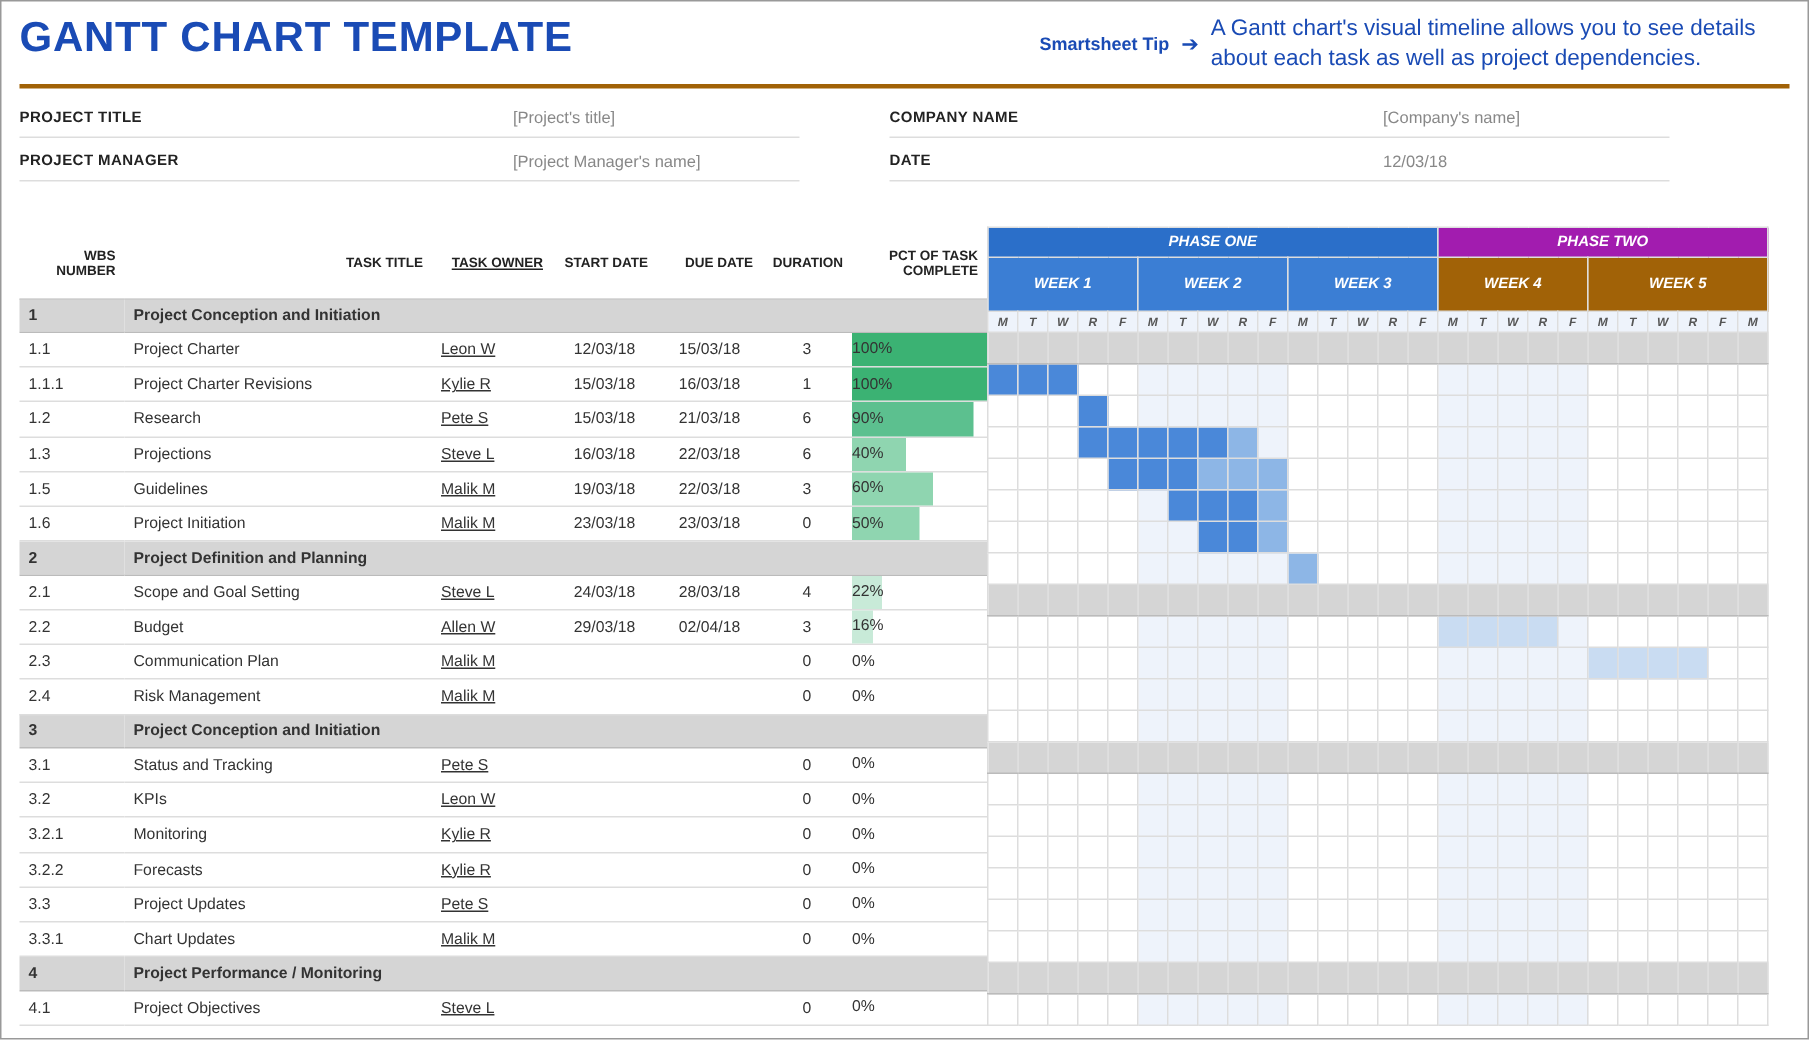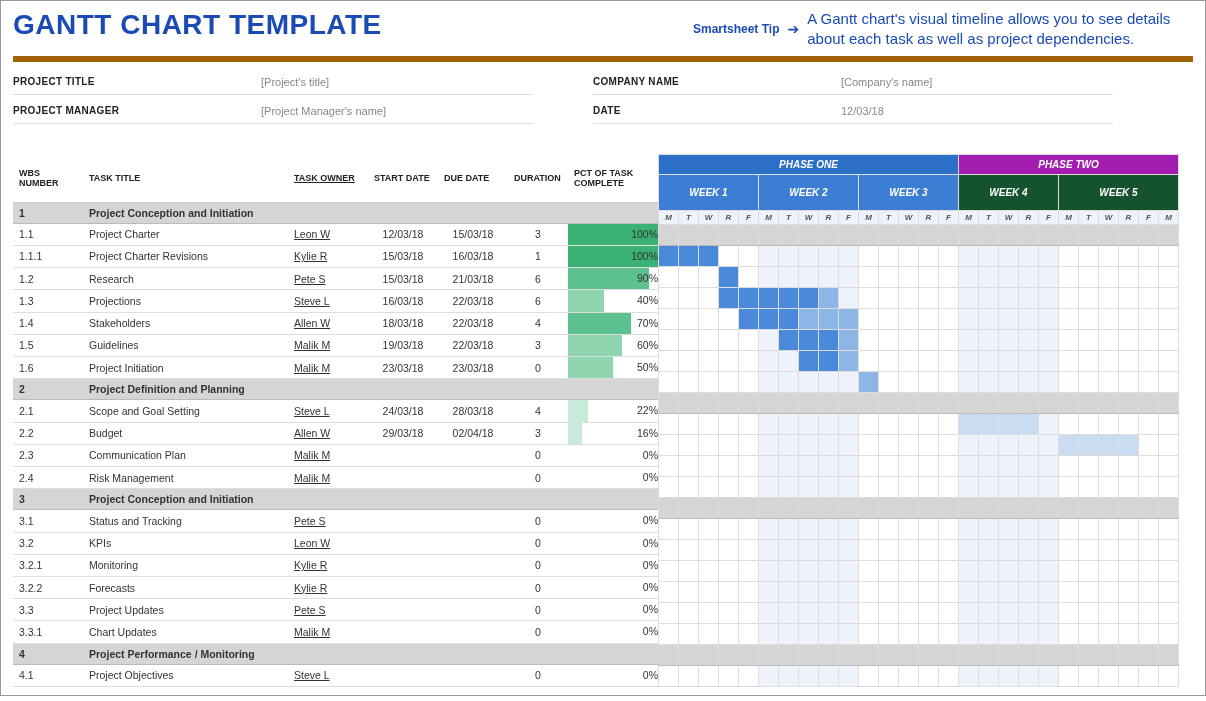--- a/index.html
+++ b/index.html
@@ -1,52 +1,52 @@
 <!DOCTYPE html>
 <html><head>
 <meta charset="utf-8">
 <style>
 * { box-sizing: border-box; margin: 0; padding: 0; }
 body { font-family: Arial, sans-serif; font-size: 11px; color: #333; background: #fff; width: 1206px; border: 1px solid #999; padding: 8px 12px; }
-.header { display: flex; justify-content: space-between; align-items: flex-start; border-bottom: 6px solid #a16207; padding-bottom: 8px; margin-bottom: 10px; }
+.header { display: flex; justify-content: space-between; align-items: flex-start; border-bottom: 3px solid #a16207; padding-bottom: 8px; margin-bottom: 10px; }
 .title { font-size: 28px; font-weight: bold; color: #1a4bb5; letter-spacing: 0.5px; }
 .tip { display: flex; align-items: center; gap: 8px; max-width: 500px; }
 .tip-label { color: #1a4bb5; font-weight: bold; font-size: 12px; white-space: nowrap; }
 .tip-arrow { color: #1a4bb5; font-size: 14px; }
 .tip-text { color: #1a4bb5; font-size: 15px; line-height: 1.3; }
 .meta { display: flex; gap: 60px; margin-bottom: 30px; }
 .meta-col { display: flex; flex-direction: column; gap: 6px; }
 .meta-row { display: flex; border-bottom: 1px solid #ddd; padding: 4px 0 6px 0; min-width: 520px; }
-.meta-label { font-weight: bold; font-size: 10px; letter-spacing: 0.3px; width: 248px; color: #222; }
-.meta-value { color: #888; font-size: 11px; }
+.meta-label { font-weight: bold; font-size: 10px; letter-spacing: 0.3px; width: 288px; color: #222; }
+.meta-value { color: #888; font-size: 11px; margin-left: 41px; }
 .grid-wrap { display: flex; }
 .left-table { border-collapse: collapse; }
-.left-table th { font-size: 9px; font-weight: bold; text-align: left; padding: 4px 6px; vertical-align: middle; color: #222; background: #fff; }
+.left-table th { font-size: 9px; font-weight: bold; text-align: right; padding: 4px 6px; vertical-align: middle; color: #222; background: #fff; }
 .left-table th.h-tall { height: 48px; border-bottom: 1px solid #ccc; }
 .left-table td { padding: 2px 6px; height: 21px; border-bottom: 1px solid #ddd; font-size: 10.5px; white-space: nowrap; }
 .col-wbs { width: 70px; }
 .col-title { width: 205px; text-align: left; }
 .col-owner { width: 80px; text-decoration: underline; }
 .col-start { width: 70px; text-align: center; }
 .col-due { width: 70px; text-align: center; }
 .col-dur { width: 60px; text-align: center; }
 .col-pct { width: 90px; text-align: center; }
 tr.section td { background: #d5d5d5; font-weight: bold; border-bottom: 1px solid #bbb; }
 td.pct-cell { position: relative; padding: 0; }
 .pct-fill { position: absolute; left: 0; top: 0; bottom: 0; background: #5cc08f; }
-.pct-text { position: relative; z-index: 1; display: block; text-align: right; line-height: 21px; }
+.pct-text { position: relative; z-index: 1; display: block; text-align: left; line-height: 21px; }
 .right-grid { border-collapse: collapse; font-style: italic; }
 .right-grid th, .right-grid td { border: 1px solid #ddd; padding: 0; text-align: center; }
 .right-grid td { width: 20px; height: 21px; }
 .phase-h { height: 20px; color: #fff; font-size: 10px; font-weight: bold; }
 .phase1 { background: #2b6fc9; }
 .phase2 { background: #a21caf; }
 .week-h { height: 36px; color: #fff; font-size: 10px; font-weight: bold; }
 .w1 { background: #3b7ed4; }
-.w4 { background: #14532d; }
+.w4 { background: #a16207; }
 .day-h { height: 14px; background: #eef3fb; font-size: 8px; color: #555; font-weight: bold; }
 .right-grid tr.section-r td { background: #d5d5d5; border-bottom: 1px solid #bbb; }
 td.bar1 { background: #4a88d9; }
 td.bar1l { background: #8db6e6; }
 td.bar2 { background: #c9dcf2; }
 td.shade { background: #eef3fb; }
 </style>
 </head>
 <body>
 
@@ -142,32 +142,20 @@
       <td class="col-owner">Steve L</td>
       <td class="col-start">16/03/18</td>
       <td class="col-due">22/03/18</td>
       <td class="col-dur">6</td>
       <td class="col-pct pct-cell">
             <span class="pct-fill" style="width:40%;background:#8fd5b0"></span>
             <span class="pct-text">40%</span>
           </td>
         </tr>
         <tr>
-          <td class="col-wbs">1.4</td>
-      <td class="col-title">Stakeholders</td>
-      <td class="col-owner">Allen W</td>
-      <td class="col-start">18/03/18</td>
-      <td class="col-due">22/03/18</td>
-      <td class="col-dur">4</td>
-      <td class="col-pct pct-cell">
-            <span class="pct-fill" style="width:70%;background:#5cc08f"></span>
-            <span class="pct-text">70%</span>
-          </td>
-        </tr>
-        <tr>
           <td class="col-wbs">1.5</td>
       <td class="col-title">Guidelines</td>
       <td class="col-owner">Malik M</td>
       <td class="col-start">19/03/18</td>
       <td class="col-due">22/03/18</td>
       <td class="col-dur">3</td>
       <td class="col-pct pct-cell">
             <span class="pct-fill" style="width:60%;background:#8fd5b0"></span>
             <span class="pct-text">60%</span>
           </td>

